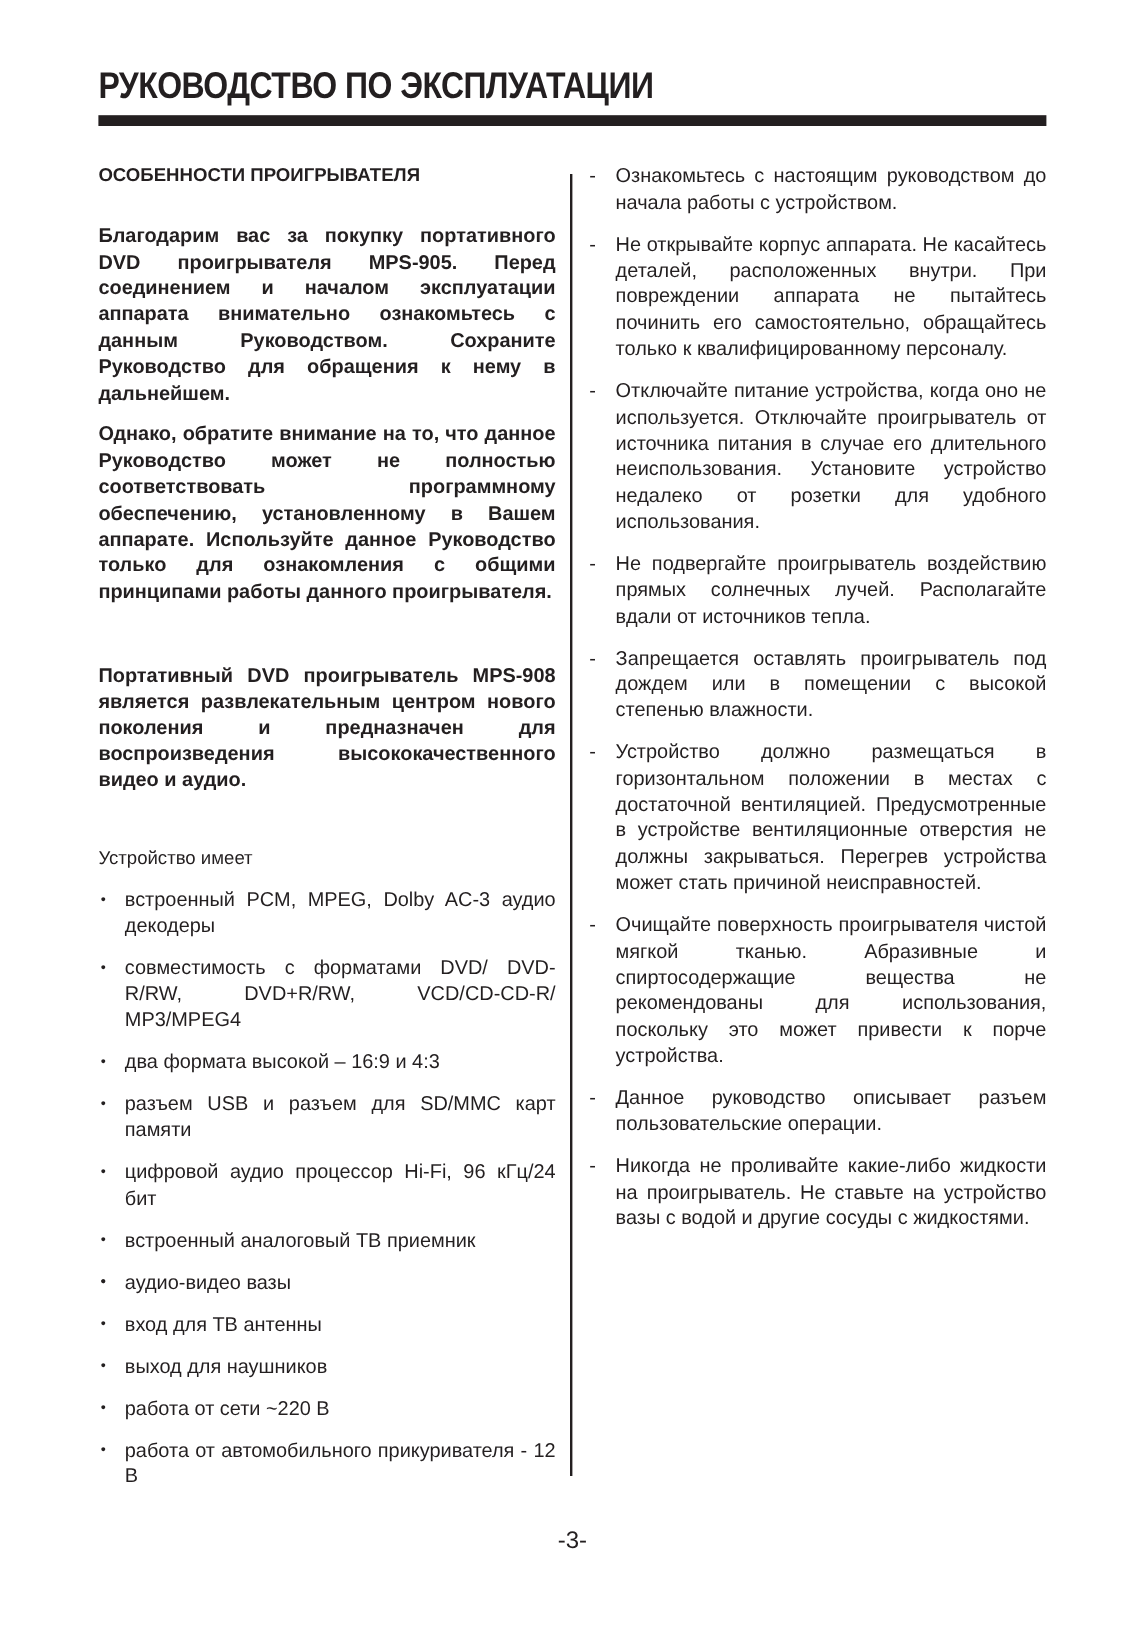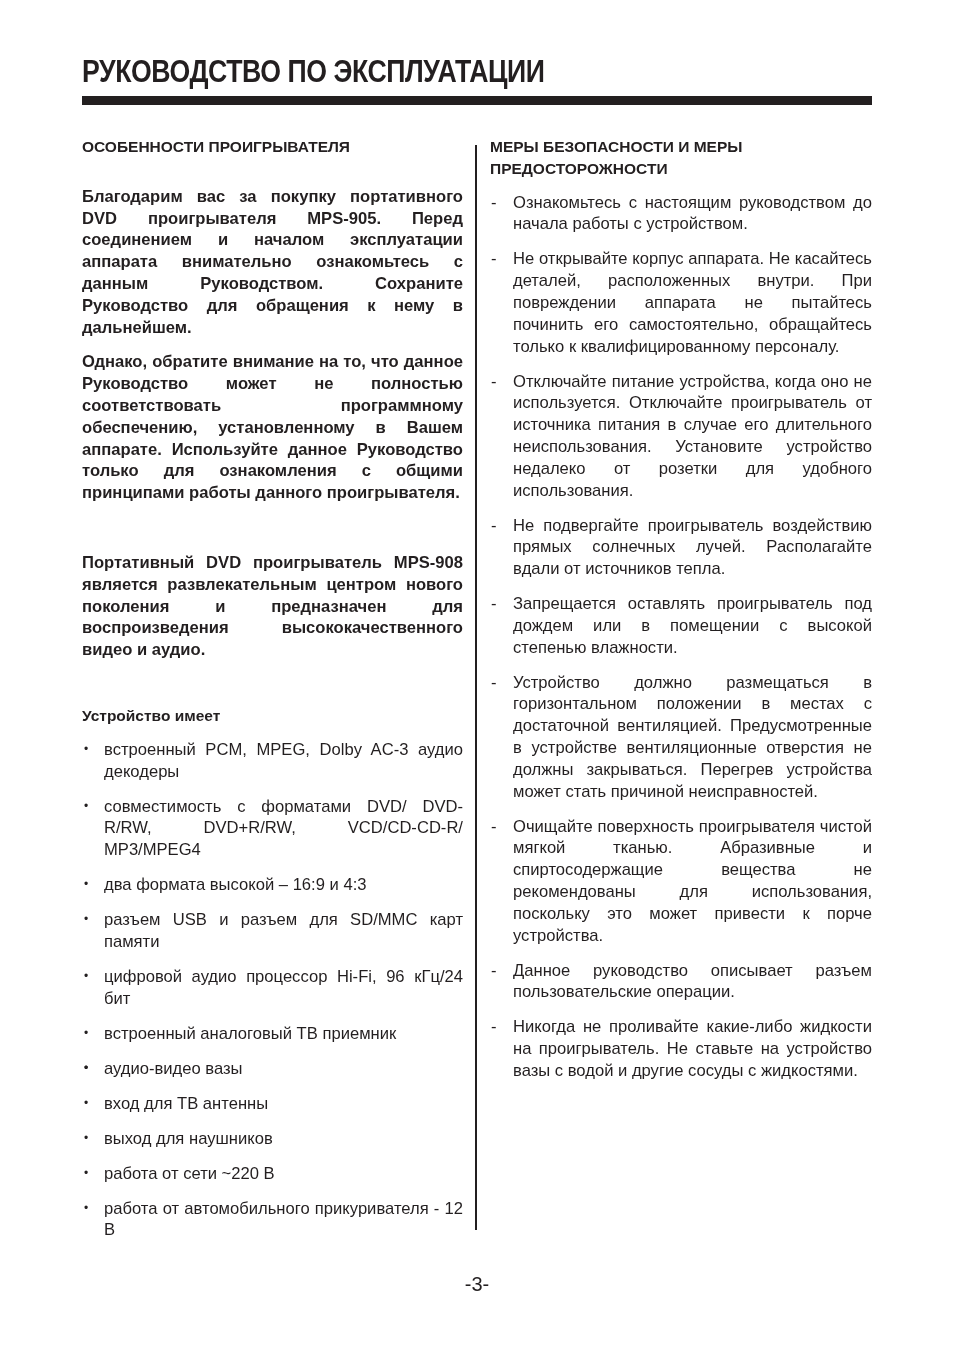--- a/index.html
+++ b/index.html
@@ -32,21 +32,21 @@
     margin: 0; font-size: 15.5px; line-height: 21.8px; font-weight: bold;
     text-transform: none; letter-spacing: 0;
   }
   p {
     margin: 0; text-align: justify; font-weight: bold;
   }
   .col-left h2 { margin-bottom: 28px; }
   .col-left p { margin-bottom: 13px; }
   .col-left p.p3 { margin-bottom: 44px; margin-top: 48px; }
   .col-left h3 {
-    margin: 0 0 12px 0; font-size: 15.5px; line-height: 21.8px; font-weight: bold;
+    margin: 0 0 12px 0; font-size: 15.5px; line-height: 21.8px; font-weight: normal;
   }
   ul { list-style: none; margin: 0; padding: 0; }
   ul li {
     position: relative; padding-left: 22px; margin-bottom: 13.2px; text-align: justify;
   }
   ul li .bullet {
     position: absolute; left: 2px; top: 0; font-size: 12px;
   }
   .col-right h2 { margin-bottom: 12px; }
   ol { list-style: none; margin: 0; padding: 0; }
@@ -83,21 +83,20 @@
     <li><span class="bullet">•</span><span>вход для ТВ антенны</span></li>
     <li><span class="bullet">•</span><span>выход для наушников</span></li>
     <li><span class="bullet">•</span><span>работа от сети ~220 В</span></li>
     <li><span class="bullet">•</span><span>работа от автомобильного прикуривателя - 12 В</span></li>
   </ul>
 </div>
 
 <div class="divider"></div>
 
 <div class="col col-right">
-  <h2>МЕРЫ БЕЗОПАСНОСТИ И МЕРЫ ПРЕДОСТОРОЖНОСТИ</h2>
   <ol>
     <li><span class="dash">-</span><span>Ознакомьтесь с настоящим руководством до начала работы с устройством.</span></li>
     <li><span class="dash">-</span><span>Не открывайте корпус аппарата. Не касайтесь деталей, расположенных внутри. При повреждении аппарата не пытайтесь починить его самостоятельно, обращайтесь только к квалифицированному персоналу.</span></li>
     <li><span class="dash">-</span><span>Отключайте питание устройства, когда оно не используется. Отключайте проигрыватель от источника питания в случае его длительного неиспользования. Установите устройство недалеко от розетки для удобного использования.</span></li>
     <li><span class="dash">-</span><span>Не подвергайте проигрыватель воздействию прямых солнечных лучей. Располагайте вдали от источников тепла.</span></li>
     <li><span class="dash">-</span><span>Запрещается оставлять проигрыватель под дождем или в помещении с высокой степенью влажности.</span></li>
     <li><span class="dash">-</span><span>Устройство должно размещаться в горизонтальном положении в местах с достаточной вентиляцией. Предусмотренные в устройстве вентиляционные отверстия не должны закрываться. Перегрев устройства может стать причиной неисправностей.</span></li>
     <li><span class="dash">-</span><span>Очищайте поверхность проигрывателя чистой мягкой тканью. Абразивные и спиртосодержащие вещества не рекомендованы для использования, поскольку это может привести к порче устройства.</span></li>
     <li><span class="dash">-</span><span>Данное руководство описывает разъем пользовательские операции.</span></li>
     <li><span class="dash">-</span><span>Никогда не проливайте какие-либо жидкости на проигрыватель. Не ставьте на устройство вазы с водой и другие сосуды с жидкостями.</span></li>

